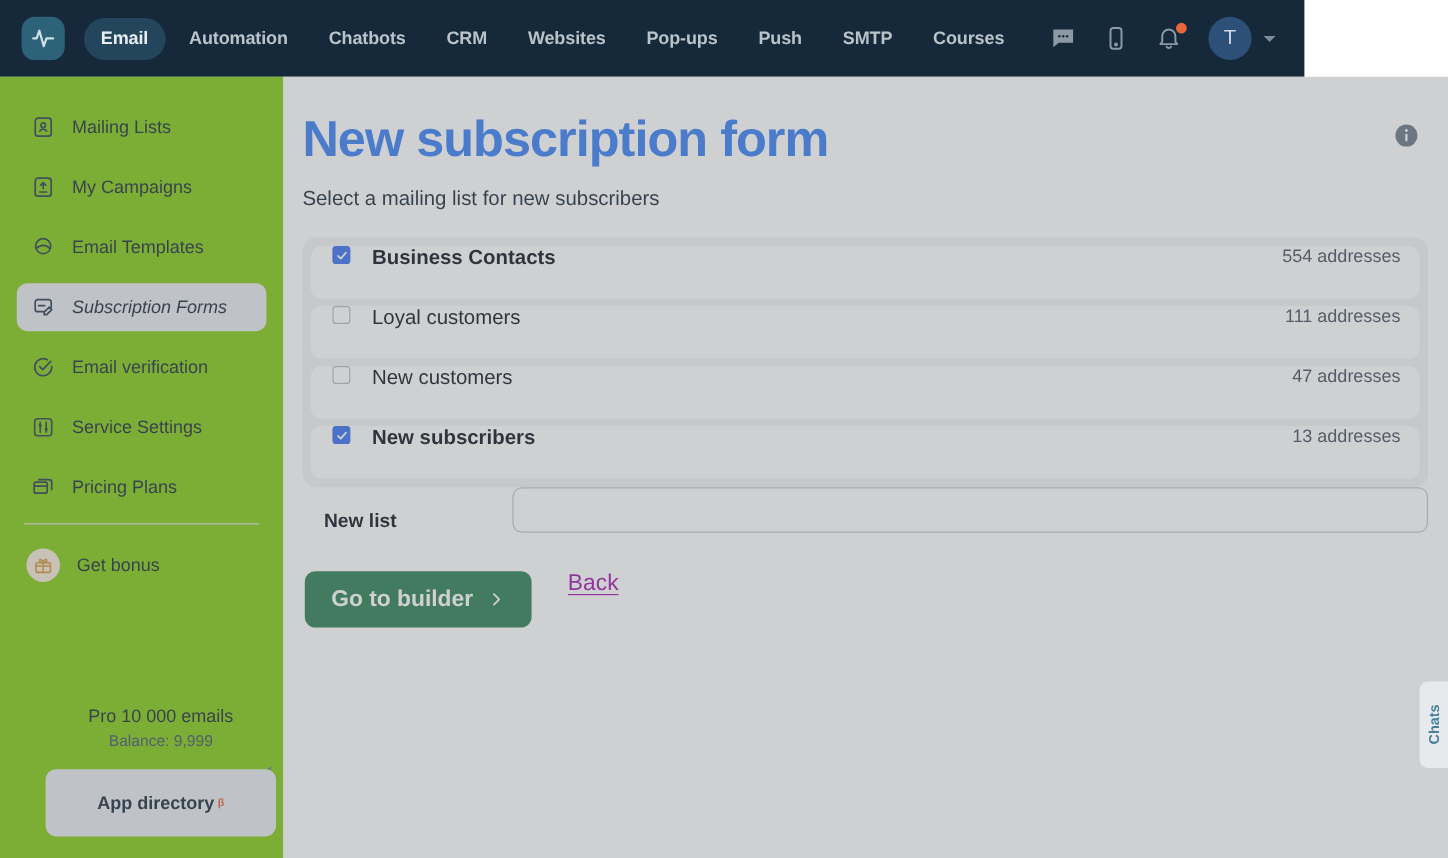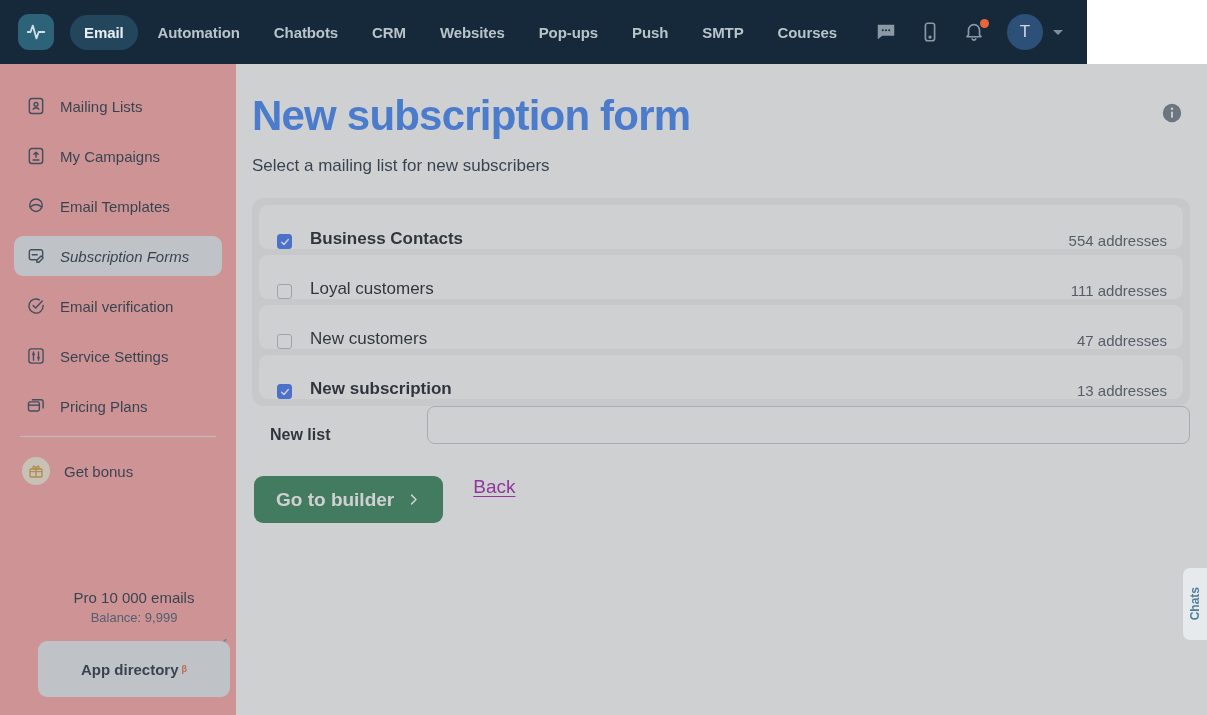--- a/index.html
+++ b/index.html
@@ -51,21 +51,21 @@
   .caret-sm {
     width: 0; height: 0; margin-left: -12px;
     border-left: 5px solid transparent; border-right: 5px solid transparent;
     border-top: 5px solid #7e8d99;
   }
 
   
   .sidebar {
     position: absolute; top: 64px; left: 0;
     width: 236px; height: 651px;
-    background: #fca5a5;
+    background: #84cc16;
     padding-top: 22px;
   }
   .side-item {
     display: flex; align-items: center; gap: 14px;
     height: 40px; margin: 0 14px 10px 14px;
     padding: 0 12px; border-radius: 9px;
     color: #1d2c3c; font-size: 15px; white-space: nowrap;
   }
   .side-item.active { background: #e7eaed; font-style: italic; }
   .side-ico { width: 20px; height: 20px; flex: 0 0 20px; color: #2c3f52; }
@@ -105,21 +105,21 @@
     position: absolute; top: 38px; right: 24px;
     width: 22px; height: 22px; color: #6b7a86;
   }
   .list-card {
     margin-top: 22px; background: #f3f4f4;
     border-radius: 12px; padding: 7px;
     width: 938px;
   }
   .list-row {
     background: #ffffff; border-radius: 9px;
-    height: 44px; display: flex; align-items: flex-end;
+    height: 44px; display: flex; align-items: flex-start;
     padding: 0 16px 0 18px; margin-bottom: 6px;
   }
   .list-row:last-child { margin-bottom: 0; }
   .cb {
     width: 15px; height: 15px; border-radius: 3px;
     flex: 0 0 15px; margin-right: 18px;
     border: 1.5px solid #b9bec3; background: #fff;
     display: flex; align-items: center; justify-content: center;
   }
   .cb.checked { background: #3b72f0; border-color: #3b72f0; }
@@ -348,21 +348,21 @@
         <span class="row-name">New customers</span>
         <span class="row-count">47 addresses</span>
       </div>
 
       <div class="list-row on">
         <span class="cb checked">
           <svg width="10" height="10" viewBox="0 0 24 24" fill="none" stroke="#ffffff" stroke-width="3.4" stroke-linecap="round" stroke-linejoin="round">
             <path d="M4 12.5l5.5 5.5L20 6"></path>
           </svg>
         </span>
-        <span class="row-name">New subscription</span>
+        <span class="row-name">New subscribers</span>
         <span class="row-count">13 addresses</span>
       </div>
     </div>
 
     <div class="newlist-row">
       <div class="newlist-label">New list</div>
       <input class="newlist-input" type="text" value="" placeholder="" style="">
     </div>
 
     <div class="actions">

